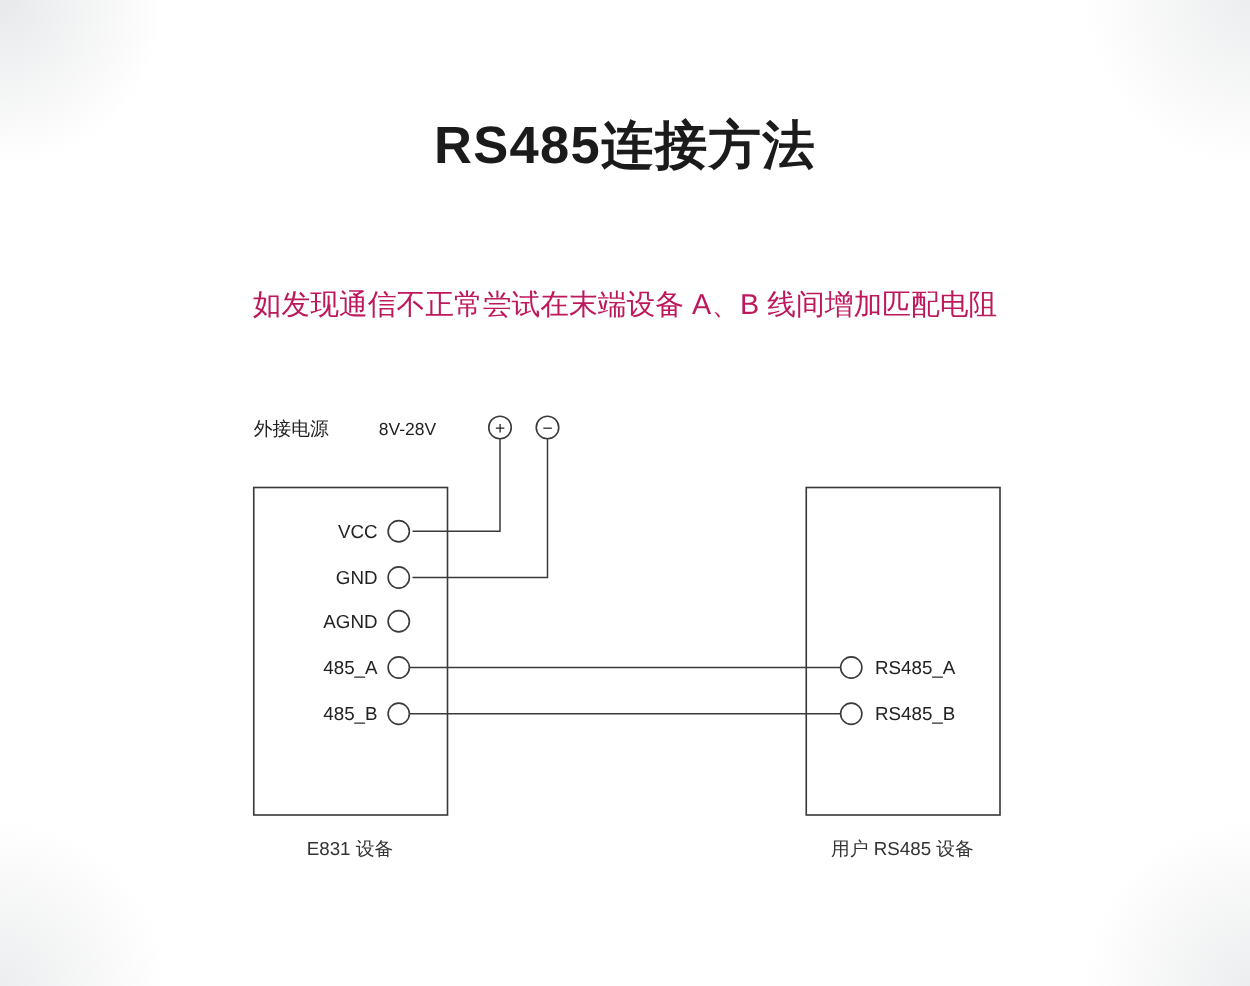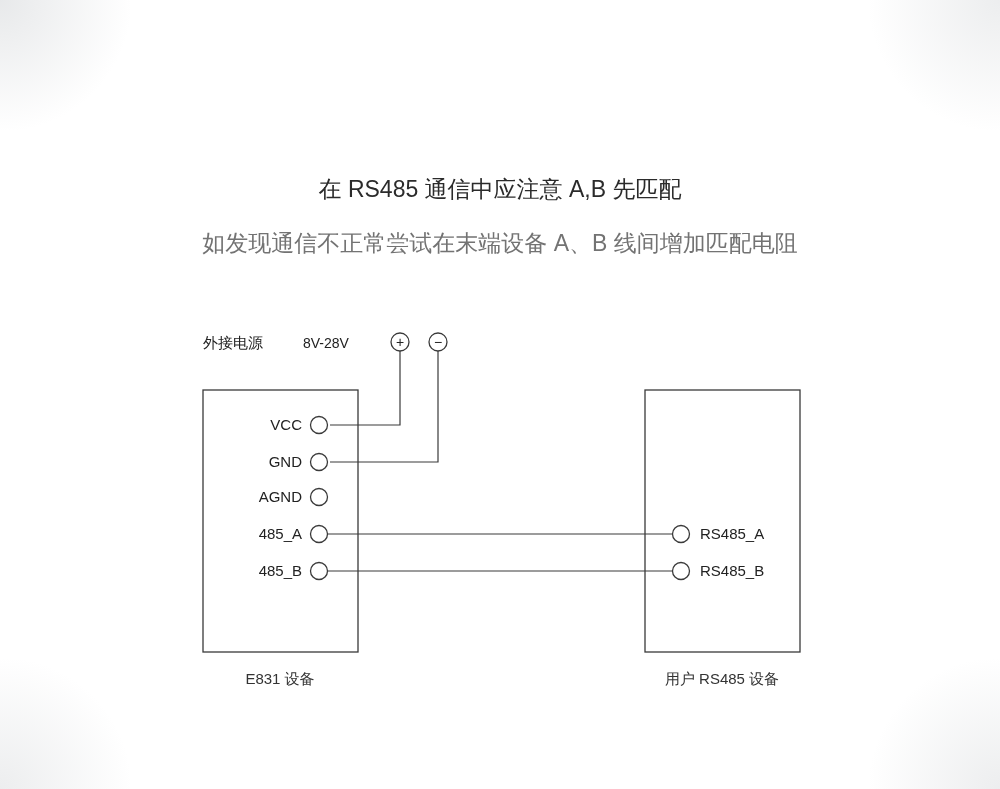--- a/index.html
+++ b/index.html
@@ -40,21 +40,21 @@
     font-size: 23px;
     color: #2b2b2b;
   }
   .subtitle-2 {
     position: absolute;
     top: 228px;
     left: 0;
     width: 1000px;
     text-align: center;
     font-size: 23px;
-    color: #737373;
+    color: #be185d;
   }
   .diagram {
     position: absolute;
     top: 300px;
     left: 0;
     width: 992px;
     height: 420px;
   }
   .diagram svg {
     display: block;
@@ -108,21 +108,21 @@
 </head>
 <body>
 
 <div class="page">
 
   <div class="corner-shade corner-tl"></div>
   <div class="corner-shade corner-tr"></div>
   <div class="corner-shade corner-bl"></div>
   <div class="corner-shade corner-br"></div>
 
-  <div class="subtitle-1">在 RS485 通信中应注意 A,B 先匹配</div>
+  <div class="title">RS485连接方法</div>
   <div class="subtitle-2">如发现通信不正常尝试在末端设备 A、B 线间增加匹配电阻</div>
 
   <div class="diagram">
     <svg width="1000" height="420" viewBox="0 0 1000 420" xmlns="http://www.w3.org/2000/svg">
 
       <rect class="box" x="203" y="90" width="155" height="262"></rect>
 
       <rect class="box" x="645" y="90" width="155" height="262"></rect>
 
       <text class="lbl" x="203" y="48">外接电源</text>

